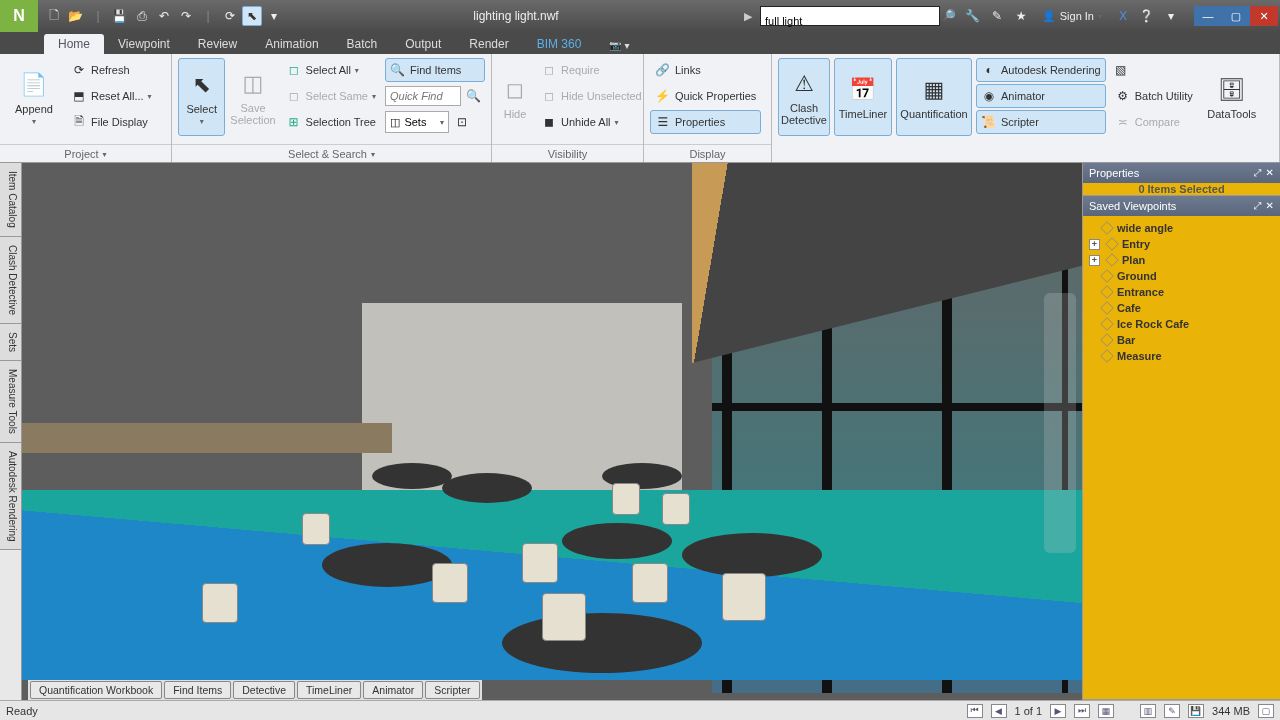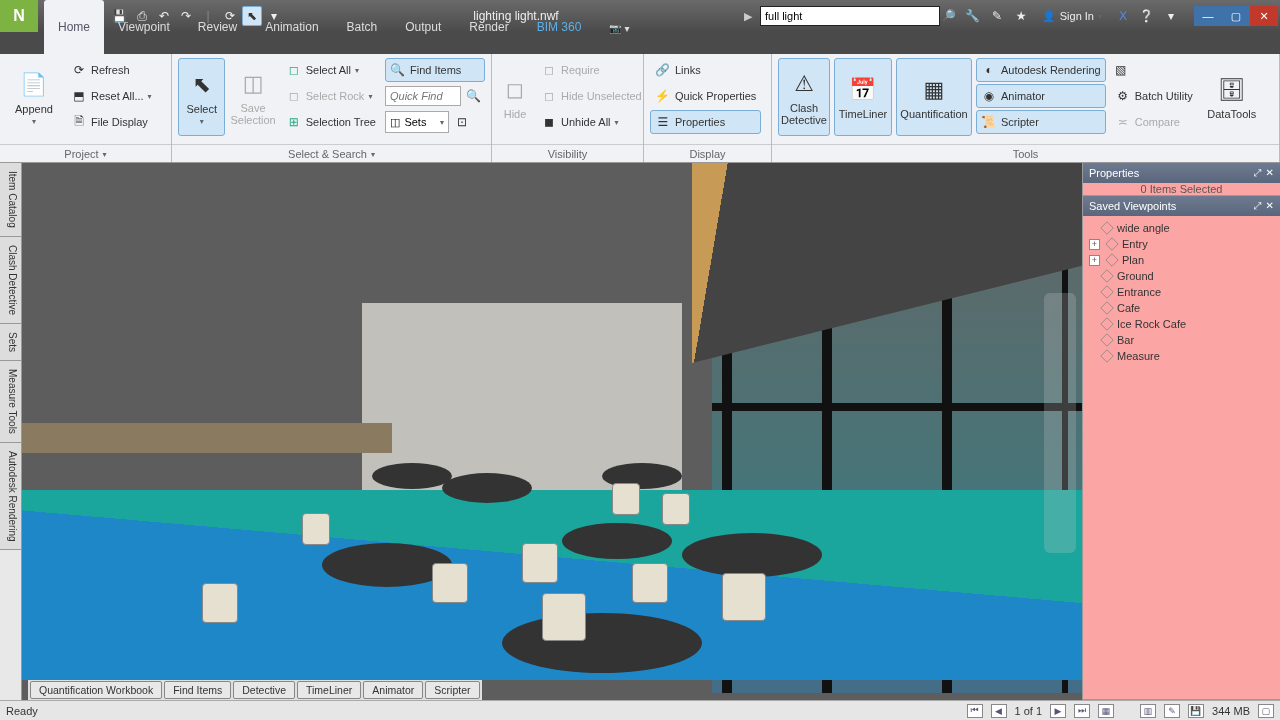--- a/index.html
+++ b/index.html
@@ -4,33 +4,33 @@
 <style>
 * { margin: 0; padding: 0; box-sizing: border-box; font-family: "Segoe UI", Tahoma, sans-serif; }
 body { width: 1280px; height: 720px; overflow: hidden; background: #fff; position: relative; }
 
 
 .titlebar { height: 32px; background: linear-gradient(#6a6a6a, #4a4a4a); display: flex; align-items: center; color: #ddd; font-size: 11px; }
 .app-icon { width: 38px; height: 32px; background: #7cb342; display: flex; align-items: center; justify-content: center; color: #fff; font-weight: bold; font-size: 16px; margin-right: 2px;}
 .qat { display: flex; gap: 2px; padding: 0 4px; align-items: center; }
 .qat .btn { width: 20px; height: 20px; display: flex; align-items: center; justify-content: center; color: #eee; font-size: 12px; cursor: pointer; }
 .title-center { flex: 1; text-align: center; font-size: 12px; color: #eee;}
-.searchbox { width: 180px; height: 20px; background: #fff; color: #000; font-size: 11px; padding: 8px 4px; display: flex; align-items: center; border: 1px solid #222; }
+.searchbox { width: 180px; height: 20px; background: #fff; color: #000; font-size: 11px; padding: 8px 4px; display: flex; border: 1px solid #222; }
 .title-right { display: flex; align-items: center; gap: 6px; padding-right: 2px; }
 .title-right .ic { width: 18px; height: 18px; display: flex; align-items: center; justify-content: center; color: #eee; font-size: 12px;}
 .signin { display: flex; align-items: center; gap: 4px; color: #eee; font-size: 11px; padding: 0 6px;}
 .winbtns { display: flex; margin-left: 8px;}
 .winbtns div { width: 28px; height: 20px; display: flex; align-items: center; justify-content: center; font-size: 11px; color: #fff; }
 .winbtns .min { background: #3f72a8; }
 .winbtns .max { background: #3f72a8; }
 .winbtns .close { background: #c0392b; }
 
 
 .tabs { height: 22px; background: #4a4a4a; display: flex; align-items: flex-end; padding-left: 44px;}
-.tab { padding: 20px 14px; font-size: 12px; color: #ddd; cursor: pointer; border-top-left-radius: 3px; border-top-right-radius: 3px;}
+.tab { padding: 3px 14px; font-size: 12px; color: #ddd; cursor: pointer; border-top-left-radius: 3px; border-top-right-radius: 3px;}
 .tab.active { background: #f0f2f5; color: #556; }
 .tab.blue { color: #5bb0e8; }
 
 
 .ribbon { height: 109px; background: #f0f2f5; border-bottom: 1px solid #999; display: flex; }
 .panel { border-right: 1px solid #bbb; display: flex; flex-direction: column; }
 .panel-body { flex: 1; display: flex; align-items: flex-start; padding: 4px 6px; gap: 4px;}
 .panel-title { height: 18px; text-align: center; font-size: 11px; color: #666; border-top: 1px solid #ccc; padding-top: 1px; display:flex; align-items:center; justify-content:center; gap:4px;}
 .bigbtn { display: flex; flex-direction: column; align-items: center; justify-content: center; width: 56px; height: 78px; font-size: 11px; color: #333; gap: 2px; border: 1px solid transparent; border-radius: 3px; cursor:pointer;}
 .bigbtn.selected { background: #d0e5f5; border: 1px solid #7aaed6;}
@@ -50,21 +50,21 @@
 .workspace { position: absolute; top: 163px; left: 0; right: 0; bottom: 20px; display: flex; }
 .side-tabs { width: 22px; background: #e8e8e8; border-right: 1px solid #999; display: flex; flex-direction: column;}
 .side-tab { writing-mode: vertical-rl; font-size: 10px; padding: 8px 3px; border-bottom: 1px solid #999; background: #ddd; color:#333; cursor:pointer; text-align:center;}
 .view { flex: 1; position: relative; background: #555; overflow:hidden;}
 .doctabs { position:absolute; bottom:0; left:6px; display:flex; gap:2px; height:20px; align-items:center; background:rgba(230,230,230,.95); padding: 0 2px;}
 .doctab { font-size: 10.5px; padding: 2px 8px; border: 1px solid #888; background:#e8e8e8; color:#333; cursor:pointer; border-radius:2px;}
 .rpanel { width: 198px; display:flex; flex-direction:column; border-left:1px solid #999;}
 .pane { background:#fff; display:flex; flex-direction:column; border-bottom:1px solid #999;}
 .pane-hdr { height:20px; background: linear-gradient(#6e7a90,#5a667c); color:#fff; font-size:11px; display:flex; align-items:center; padding:0 6px; justify-content:space-between;}
 .pane-hdr .ctl { display:flex; gap:4px; font-size:10px;}
-.pane-body { flex:1; background:#fca5a5; font-size:11px; color:#333; overflow:auto;}
+.pane-body { flex:1; background:#eab308; font-size:11px; color:#333; overflow:auto;font-weight:bold;}
 .props-empty { height:238px; display:flex; align-items:center; justify-content:center; color:#555;}
 .tree { padding: 4px 4px; }
 .tree-item { display:flex; align-items:center; gap:4px; height:16px; font-size:11px; padding-left: 14px;}
 .tree-item.expandable::before { content:"+"; position:relative; margin-left:-12px; margin-right:2px; width:9px; height:9px; border:1px solid #888; font-size:9px; line-height:8px; text-align:center; color:#555; background:#fff;}
 .cube-ic { width:12px; height:12px; border:1px solid #888; transform: rotate(45deg) scale(.8);}
 
 
 .scene { position:absolute; inset:0; }
 .sky { position:absolute; inset:0; background:#5d5d5d;}
 .ceil { position:absolute; top:0; left:670px; width:430px; height:200px; background: linear-gradient(100deg,#c79a55 0%, #c79a55 8%, #444 8%, #444 100%); transform: skewY(-14deg); transform-origin: top left;}
@@ -182,21 +182,21 @@
         <span style="text-align:center;line-height:1.1">Save Selection</span>
       </div>
       <div class="col">
         <div class="smbtn">
             <span class="ic" style="color:#2a8">◻</span>
             <span>Select All</span>
             <span class="drop">▾</span>
           </div>
         <div class="smbtn disabled">
             <span class="ic">◻</span>
-            <span>Select Rock</span>
+            <span>Select Same</span>
             <span class="drop">▾</span>
           </div>
         <div class="smbtn">
             <span class="ic" style="color:#2a8">⊞</span>
             <span>Selection Tree</span>
           </div>
       </div>
       <div class="col">
         <div class="smbtn selected">
             <span class="ic" style="color:#2a8">🔍</span>
@@ -310,21 +310,20 @@
         <div class="smbtn disabled">
             <span class="ic">≍</span>
             <span>Compare</span>
           </div>
       </div>
       <div class="bigbtn" style="width:60px">
           <div class="ic">🗄</div>
           <span>DataTools</span>
         </div>
     </div>
-    <div class="panel-title">Tools</div>
   </div>
 </div>
 
 <div class="workspace">
   <div class="side-tabs">
     <div class="side-tab">Item Catalog</div>
     <div class="side-tab">Clash Detective</div>
     <div class="side-tab">Sets</div>
     <div class="side-tab">Measure Tools</div>
     <div class="side-tab">Autodesk Rendering</div>

